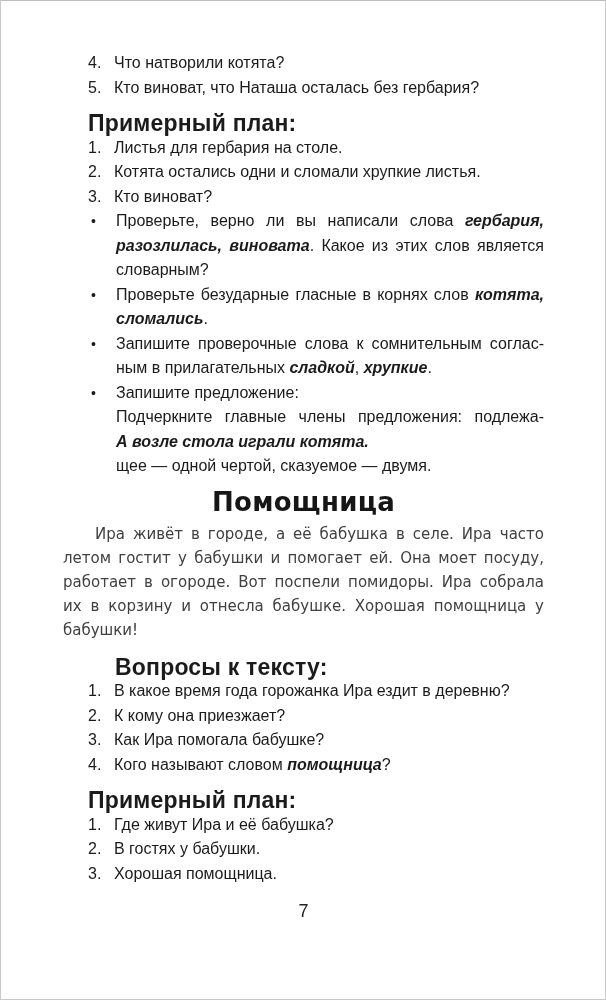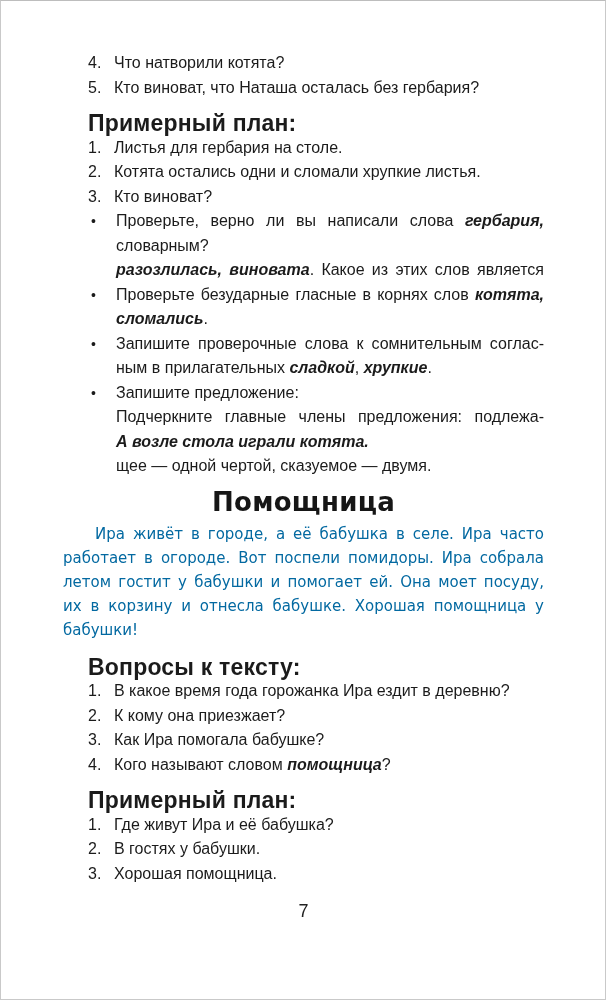--- a/index.html
+++ b/index.html
@@ -42,32 +42,32 @@
     line-height: 32px;
     text-align: center;
     margin-top: 7px;
     letter-spacing: 0.3px;
     color: #161616;
   }
   .story {
     font-family: "DejaVu Sans", sans-serif;
     font-size: 15px;
     margin-top: 4px;
-    color: #0369a1;
+    color: #404040;
   }
   .sline { line-height: 24px; }
   .ind { padding-left: 32px; }
   .page-number {
     font-size: 18px;
     line-height: 24px;
     text-align: center;
     margin-top: 13px;
     color: #222222;
   }
-  .qs .h { margin-top: 13px; }
+  .qs .h { margin-top: 13px; margin-left: 27px; }
 </style>
 </head>
 <body>
 
 <div class="page">
 
   <div class="tasks num-list">
     <div class="li">
       <span class="num">4.</span>
       <span class="txt"><span>Что натворили котята?</span></span>
@@ -95,22 +95,22 @@
       </div>
     </div>
   </div>
 
   <div class="tasks">
 
     <div class="bullet">
       <span class="dot">•</span>
       <div class="content">
         <div class="tline just"><span>Проверьте, верно ли вы написали слова </span><span class="em">гербария,</span></div>
+        <div class="tline just"><span class="em">разозлилась,</span><span> </span><span class="em">виновата</span><span>. Какое из этих слов является</span></div>
         <div class="tline"><span>словарным?</span></div>
-        <div class="tline just"><span class="em">разозлилась,</span><span> </span><span class="em">виновата</span><span>. Какое из этих слов является</span></div>
       </div>
     </div>
 
     <div class="bullet">
       <span class="dot">•</span>
       <div class="content">
         <div class="tline just"><span>Проверьте безударные гласные в корнях слов </span><span class="em">котята,</span></div>
         <div class="tline"><span class="em">сломались</span><span>.</span></div>
       </div>
     </div>
@@ -130,22 +130,22 @@
         <div class="tline just"><span>Подчеркните главные члены предложения: подлежа-</span></div>
         <div class="tline"><span class="em">А возле стола играли котята.</span></div>
         <div class="tline"><span>щее — одной чертой, сказуемое — двумя.</span></div>
       </div>
     </div>
   </div>
 
   <div class="story-title">Помощница</div>
   <div class="story">
     <div class="sline just ind">Ира живёт в городе, а её бабушка в селе. Ира часто</div>
+    <div class="sline just">летом гостит у бабушки и помогает ей. Она моет посуду,</div>
     <div class="sline just">работает в огороде. Вот поспели помидоры. Ира собрала</div>
-    <div class="sline just">летом гостит у бабушки и помогает ей. Она моет посуду,</div>
     <div class="sline just">их в корзину и отнесла бабушке. Хорошая помощница у</div>
     <div class="sline">бабушки!</div>
   </div>
 
   <div class="tasks qs">
     <div class="h">Вопросы к тексту:</div>
     <div class="num-list">
       <div class="li">
         <span class="num">1.</span>
         <span class="txt"><span>В какое время года горожанка Ира ездит в деревню?</span></span>

